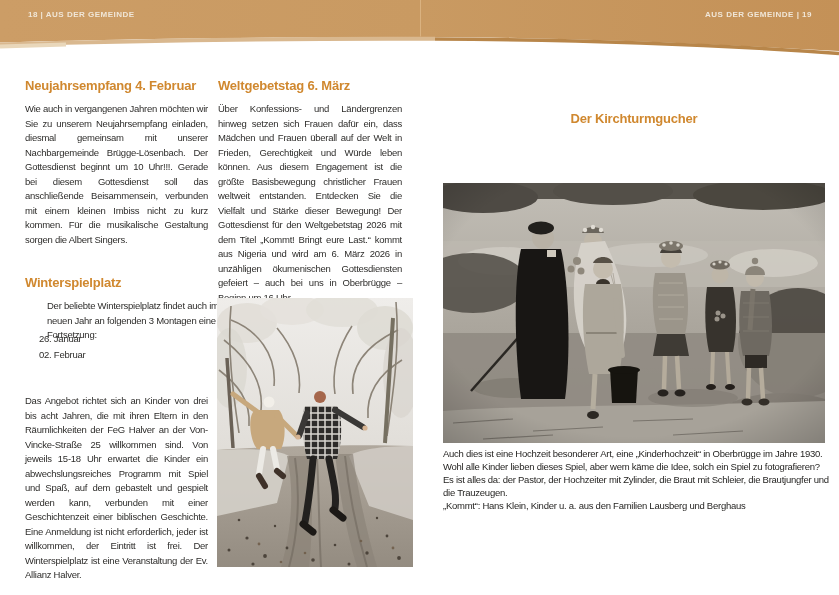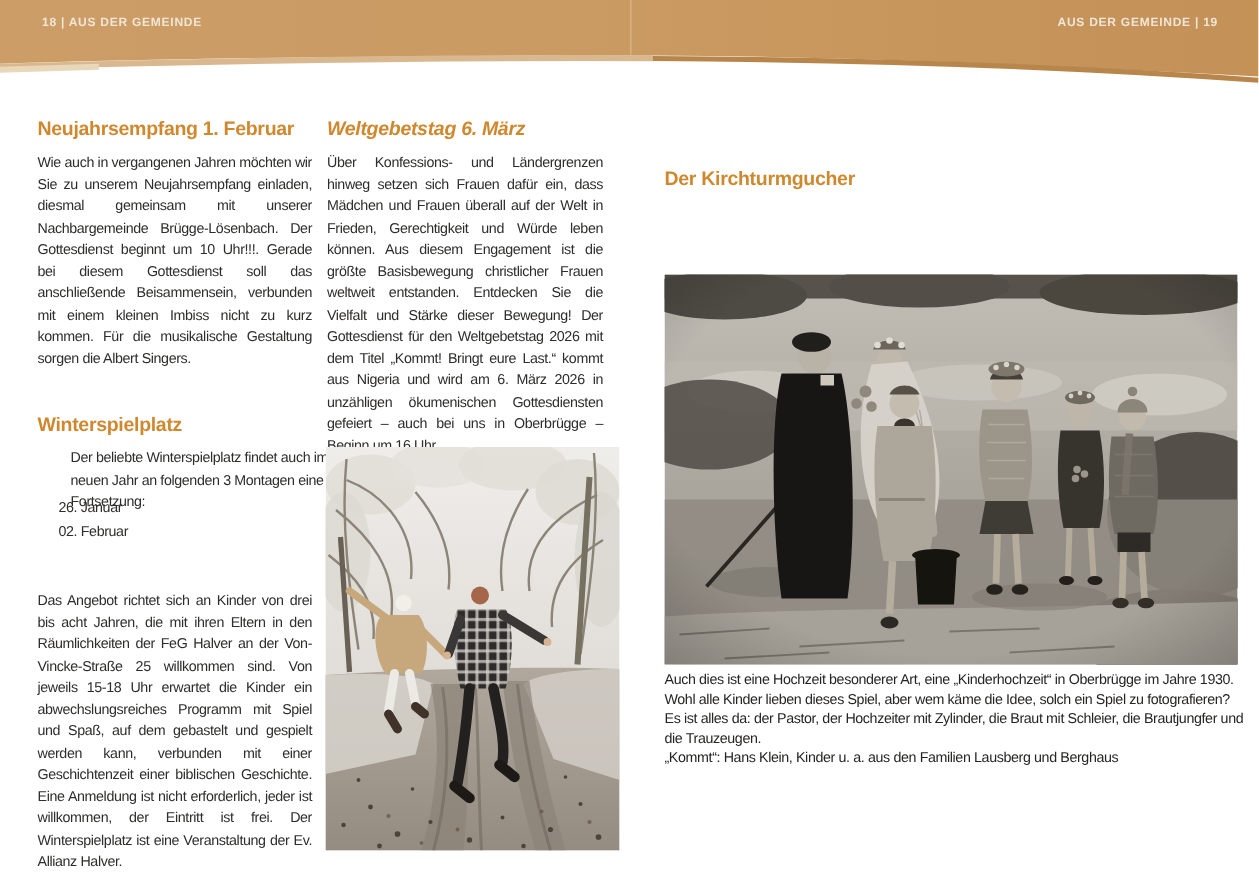--- a/index.html
+++ b/index.html
@@ -47,32 +47,32 @@
     <path d="M0,0 H839 V51 C700,43.5 560,37.5 435,37 C295,36.6 115,38.8 0,42.5 Z" fill="url(#band)"></path>
     <path d="M0,44.5 C140,40.5 290,38.2 435,38.8" stroke="#d9b88f" stroke-width="4" fill="none"></path>
     <path d="M0,46.5 L66,44.5" stroke="#e9d7ba" stroke-width="4" fill="none"></path>
     <path d="M435,39 C610,40 730,45.5 839,53.5" stroke="#b8864a" stroke-width="3.5" fill="none"></path>
     <line x1="420.5" y1="0" x2="420.5" y2="36.5" stroke="#dcb584" stroke-width="1" opacity="0.9"></line>
   </svg>
   <span class="hdr-label" style="left:28px;">18 | AUS DER GEMEINDE</span>
   <span class="hdr-label" style="right:27px;">AUS DER GEMEINDE | 19</span>
 </div>
 
-<h2 class="heading abs" style="left:25px;top:78px;">Neujahrsempfang 1. Februar</h2>
+<h2 class="heading abs" style="left:25px;top:78px;">Neujahrsempfang 4. Februar</h2>
 <p class="body-text abs" style="left:25px;top:102px;width:183px;">Wie auch in vergangenen Jahren möchten wir Sie zu unserem Neujahrsempfang einladen, diesmal gemeinsam mit unserer Nachbargemeinde Brügge-Lösenbach. Der Gottesdienst beginnt um 10 Uhr!!!. Gerade bei diesem Gottesdienst soll das anschließende Beisammensein, verbunden mit einem kleinen Imbiss nicht zu kurz kommen. Für die musikalische Gestaltung sorgen die Albert Singers.</p>
 
 <h2 class="heading abs" style="left:25px;top:275px;">Winterspielplatz</h2>
 <p class="body-text abs" style="left:25px;top:299px;width:183px;text-align:left;margin-left:22px;">Der beliebte Winterspielplatz findet auch im neuen Jahr an folgenden 3 Montagen eine Fortsetzung:</p>
 <div class="abs" style="left:19px;top:331px;width:183px;margin-left:20px;">
   <div class="date-line">26. Januar</div>
   <div class="date-line">02. Februar</div>
 </div>
 <p class="body-text abs" style="left:25px;top:394px;width:183px;">Das Angebot richtet sich an Kinder von drei bis acht Jahren, die mit ihren Eltern in den Räumlichkeiten der FeG Halver an der Von-Vincke-Straße 25 willkommen sind. Von jeweils 15-18 Uhr erwartet die Kinder ein abwechslungsreiches Programm mit Spiel und Spaß, auf dem gebastelt und gespielt werden kann, verbunden mit einer Geschichtenzeit einer biblischen Geschichte. Eine Anmeldung ist nicht erforderlich, jeder ist willkommen, der Eintritt ist frei. Der Winterspielplatz ist eine Veranstaltung der Ev. Allianz Halver.</p>
 
-<h2 class="heading abs" style="left:218px;top:78px;font-style:italic;">Weltgebetstag 6. März</h2>
+<h2 class="heading abs" style="left:218px;top:78px;">Weltgebetstag 6. März</h2>
 <p class="body-text abs" style="left:218px;top:102px;width:184px;">Über Konfessions- und Ländergrenzen hinweg setzen sich Frauen dafür ein, dass Mädchen und Frauen überall auf der Welt in Frieden, Gerechtigkeit und Würde leben können. Aus diesem Engagement ist die größte Basisbewegung christlicher Frauen weltweit entstanden. Entdecken Sie die Vielfalt und Stärke dieser Bewegung! Der Gottesdienst für den Weltgebetstag 2026 mit dem Titel „Kommt! Bringt eure Last.“ kommt aus Nigeria und wird am 6. März 2026 in unzähligen ökumenischen Gottesdiensten gefeiert – auch bei uns in Oberbrügge – Beginn um 16 Uhr.</p>
 
 <svg class="photo abs" style="left:217px;top:298px;" width="196" height="269" viewBox="0 0 196 269" preserveAspectRatio="none">
   <defs>
     <linearGradient id="fog" x1="0" y1="0" x2="0" y2="1">
       <stop offset="0" stop-color="#efedea"></stop>
         <stop offset="1" stop-color="#d6d2cb"></stop>
     </linearGradient>
     <linearGradient id="road" x1="0" y1="0" x2="0" y2="1">
       <stop offset="0" stop-color="#b0a89d"></stop>
@@ -158,21 +158,21 @@
     <path d="M118,112 L146,129" stroke="#3a3836" stroke-width="6" stroke-linecap="round"></path>
     <circle cx="81" cy="139" r="2.6" fill="#d6b493"></circle>
     <circle cx="148" cy="130" r="2.6" fill="#d6b493"></circle>
     <path d="M96,161 C94,185 92,202 88,224" stroke="#23211f" stroke-width="7" stroke-linecap="round"></path>
     <path d="M112,161 C116,182 120,196 118,210" stroke="#23211f" stroke-width="7" stroke-linecap="round"></path>
     <path d="M86,226 L96,234" stroke="#1c1916" stroke-width="7" stroke-linecap="round"></path>
     <path d="M116,212 L126,220" stroke="#1c1916" stroke-width="7" stroke-linecap="round"></path>
   </g>
 </svg>
 
-<h2 class="heading abs" style="left:443px;top:111px;width:382px;text-align:left;">Der Kirchturmgucher</h2>
+<h2 class="heading abs" style="left:443px;top:111px;width:382px;text-align:center;">Der Kirchturmgucher</h2>
 
 <svg class="photo abs" style="left:443px;top:183px;" width="382" height="260" viewBox="0 0 382 260" preserveAspectRatio="none">
   <defs>
     <linearGradient id="bw" x1="0" y1="0" x2="0" y2="1">
       <stop offset="0" stop-color="#c2beb6"></stop>
         <stop offset="0.55" stop-color="#aba69d"></stop>
         <stop offset="1" stop-color="#9a958c"></stop>
     </linearGradient>
     <radialGradient id="vig" cx="0.5" cy="0.45" r="0.75">
       <stop offset="0.7" stop-color="#000000" stop-opacity="0"></stop>

